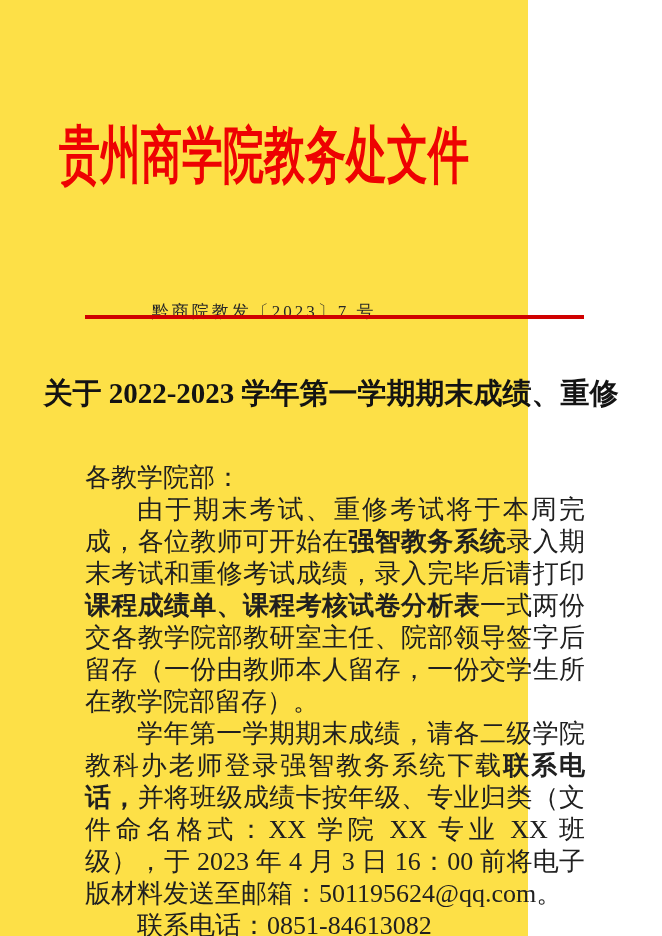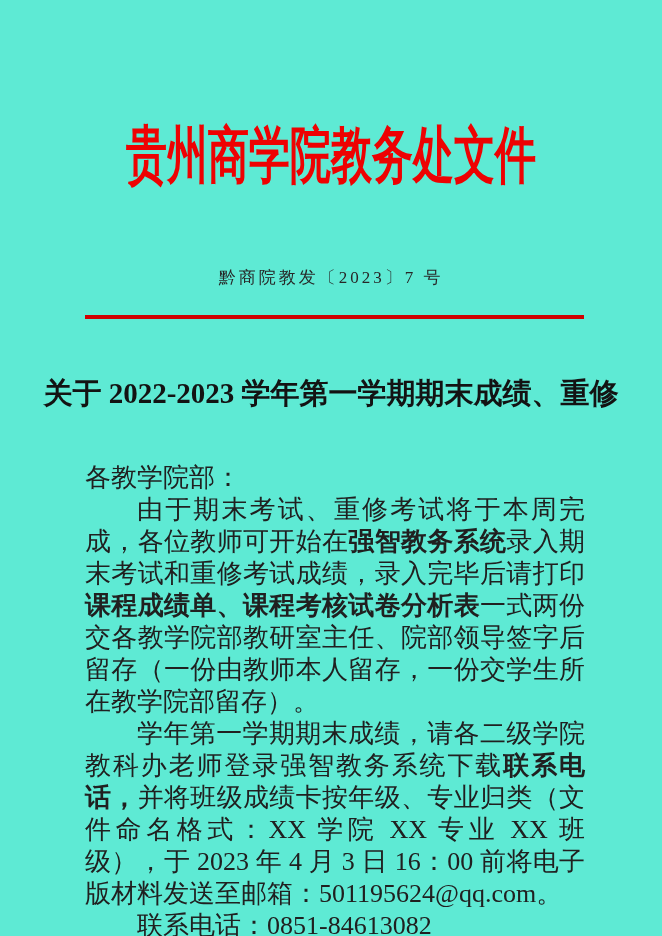--- a/index.html
+++ b/index.html
@@ -7,43 +7,43 @@
   body {
     width: 662px;
     height: 936px;
     position: relative;
     font-family: "Liberation Serif", "DejaVu Serif", serif;
     overflow: hidden;
   }
   .page {
     position: absolute;
     left: 0; top: 0;
-    width: 662px; height: 936px;
-    background: #5eead4;
+    width: 528px; height: 936px;
+    background: #fde047;
   }
   
   .letterhead {
     position: absolute;
     left: 0; right: 0;
     top: 122px;
     text-align: center;
     font-size: 41px;
     line-height: 1.1;
     font-weight: bold;
     color: #ee0202;
     transform: scaleY(1.5);
     transform-origin: center top;
     white-space: nowrap;
     letter-spacing: 0px;
   }
   
   .doc-number {
     position: absolute;
     left: 0; right: 0;
-    top: 266px;
+    top: 300px;
     text-align: center;
     font-size: 17px;
     letter-spacing: 3px;
     color: #272727;
   }
   
   .divider {
     position: absolute;
     left: 85px;
     top: 315px;

